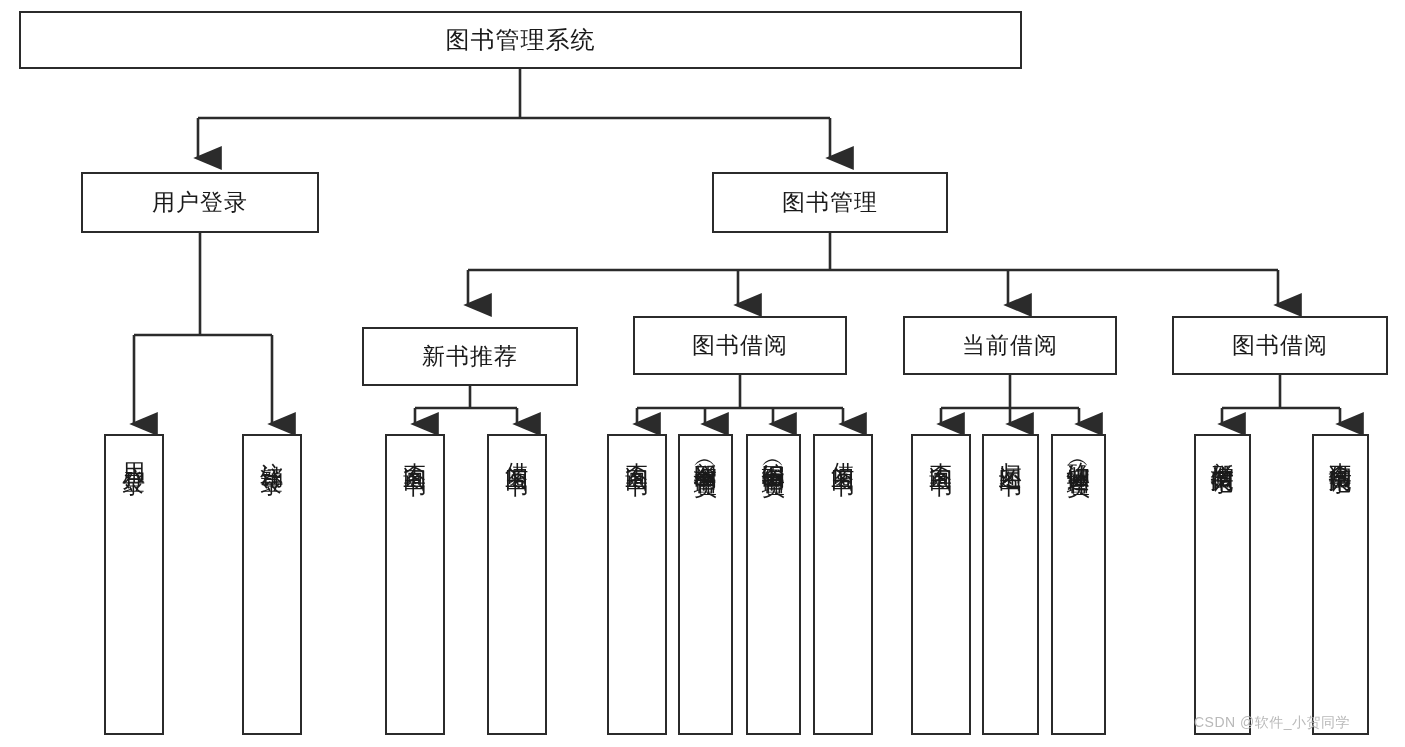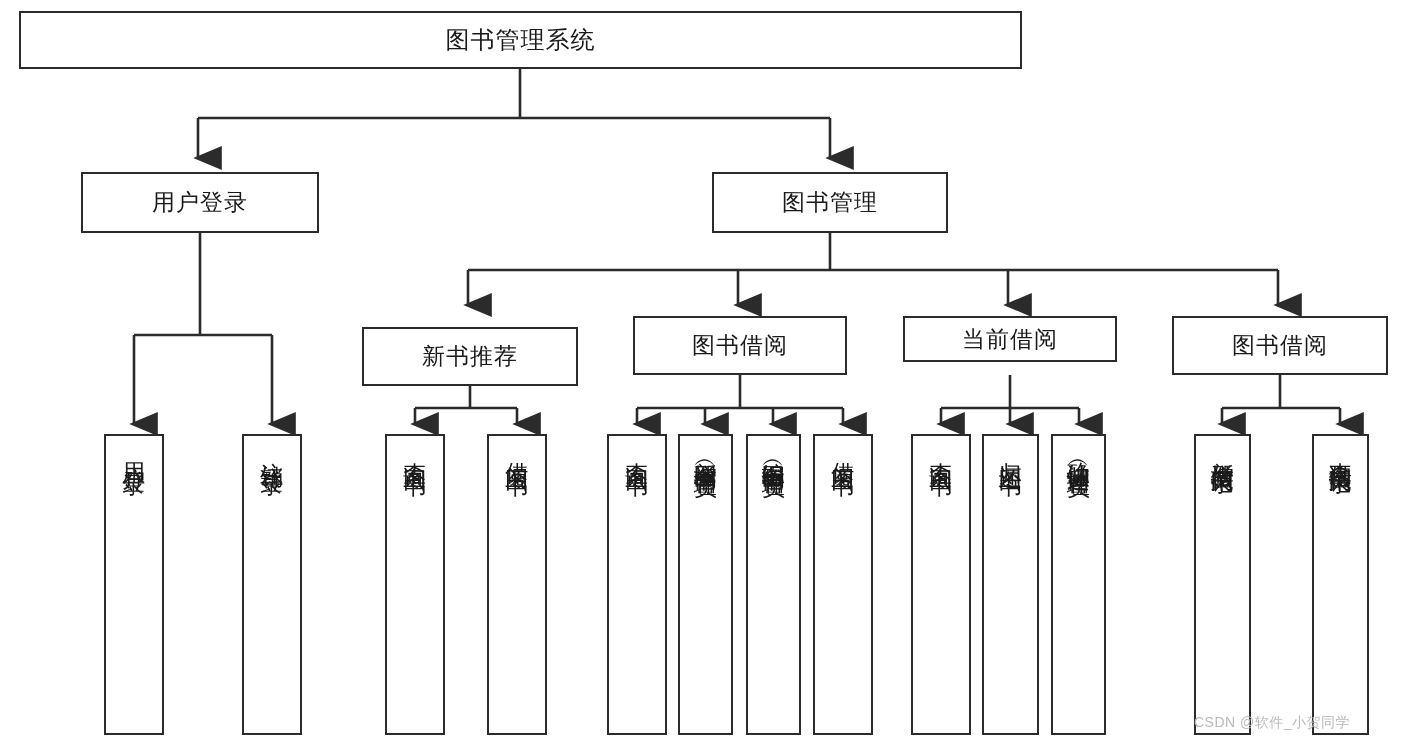--- a/index.html
+++ b/index.html
@@ -143,21 +143,21 @@
   </div>
 
   <div class="node horizontal" style="left:362px; top:316px; width:216px; height:59px;margin-top:11px;">
     <span class="label">新书推荐</span>
   </div>
 
   <div class="node horizontal" style="left:633px; top:316px; width:214px; height:59px;">
     <span class="label">图书借阅</span>
   </div>
 
-  <div class="node horizontal" style="left:903px; top:316px; width:214px; height:46px;">
+  <div class="node horizontal" style="left:903px; top:316px; width:214px; height:59px;">
     <span class="label">当前借阅</span>
   </div>
 
   <div class="node horizontal" style="left:1172px; top:316px; width:216px; height:59px;">
     <span class="label">图书借阅</span>
   </div>
 
   <div class="node vertical" style="left:104px; top:434px; width:60px; height:301px;">
     <span class="label">用户登录</span>
   </div>

